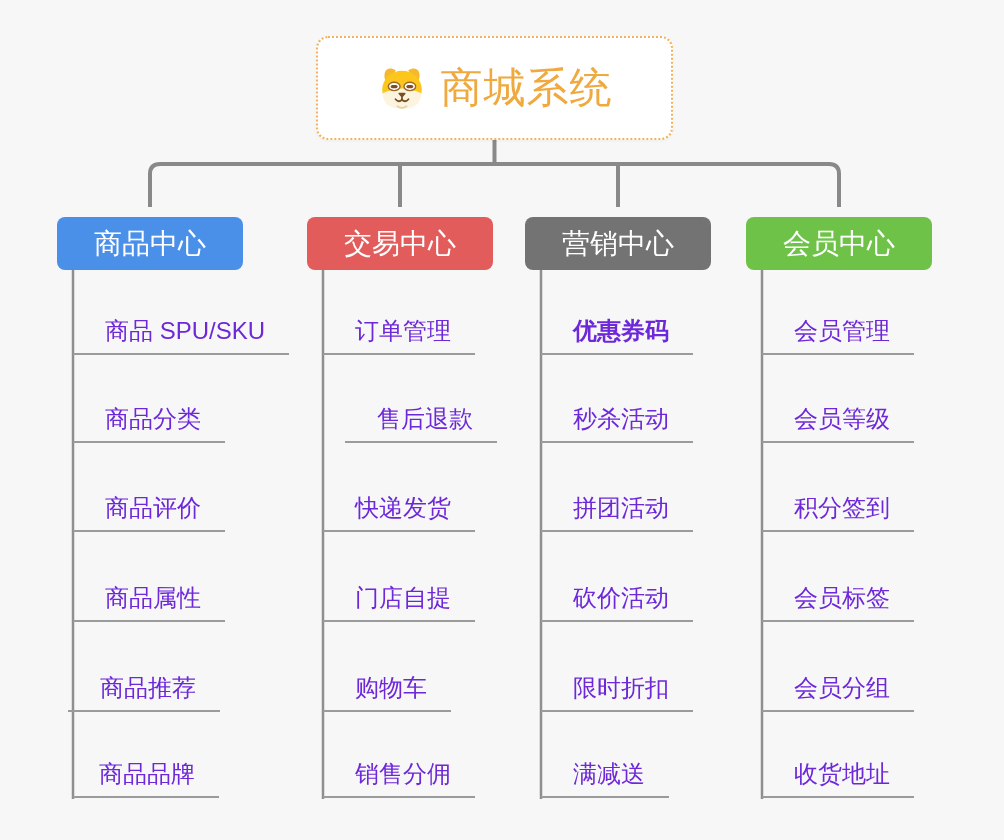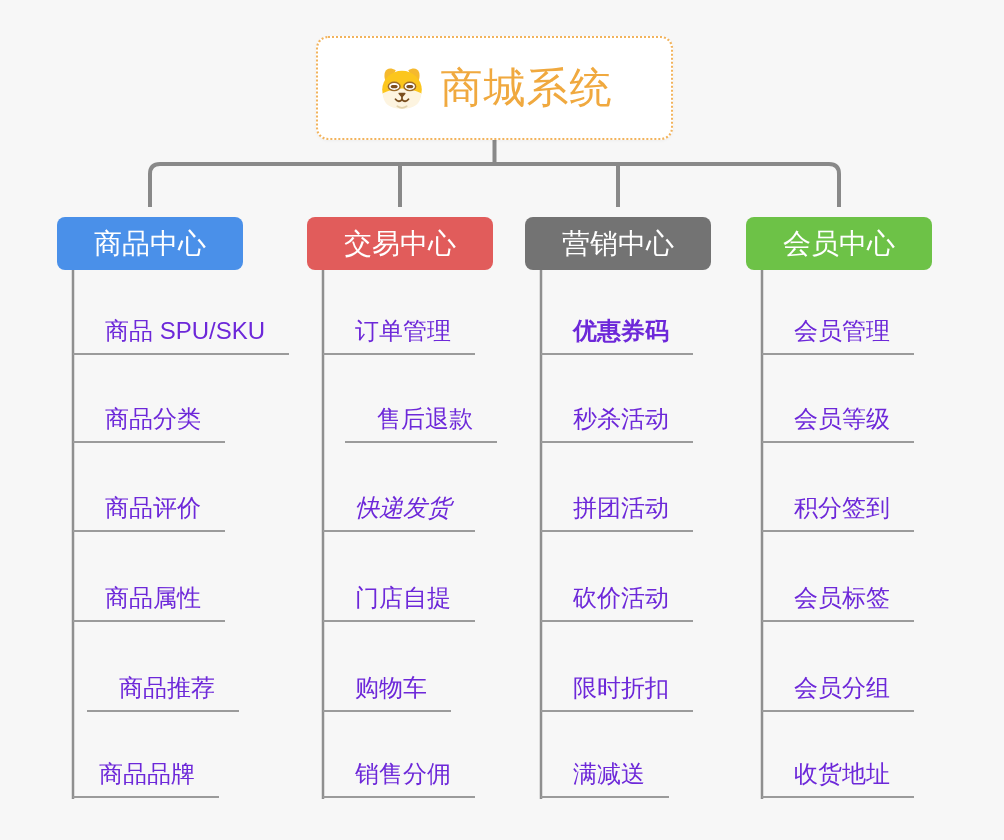--- a/index.html
+++ b/index.html
@@ -96,26 +96,26 @@
     </svg>
     <span class="root-title">商城系统</span>
   </div>
 
   <div id="branches">
       <div class="branch-box" style="left: 57px; background: rgb(74, 144, 233);">商品中心</div>
       <div class="leaf-item" style="left: 73px; top: 316px; border-bottom-color: rgb(155, 155, 155);">商品 SPU/SKU</div>
       <div class="leaf-item" style="left: 73px; top: 404px; border-bottom-color: rgb(155, 155, 155);">商品分类</div>
       <div class="leaf-item" style="left: 73px; top: 493px; border-bottom-color: rgb(155, 155, 155);">商品评价</div>
       <div class="leaf-item" style="left: 73px; top: 583px; border-bottom-color: rgb(155, 155, 155);">商品属性</div>
-      <div class="leaf-item" style="left: 87px; top: 673px; border-bottom-color: rgb(155, 155, 155); text-align: right;">商品推荐</div>
+      <div class="leaf-item" style="left: 68px; top: 673px; border-bottom-color: rgb(155, 155, 155); text-align: right;">商品推荐</div>
       <div class="leaf-item" style="left: 73px; top: 759px; border-bottom-color: rgb(155, 155, 155); padding-left: 26px;">商品品牌</div>
       <div class="branch-box" style="left: 307px; background: rgb(225, 92, 91);">交易中心</div>
       <div class="leaf-item" style="left: 323px; top: 316px; border-bottom-color: rgb(155, 155, 155);">订单管理</div>
       <div class="leaf-item" style="left: 323px; top: 404px; border-bottom-color: rgb(155, 155, 155); margin-left: 22px;">售后退款</div>
-      <div class="leaf-item" style="left: 323px; top: 493px; border-bottom-color: rgb(155, 155, 155); font-style: italic;">快递发货</div>
+      <div class="leaf-item" style="left: 323px; top: 493px; border-bottom-color: rgb(155, 155, 155);">快递发货</div>
       <div class="leaf-item" style="left: 323px; top: 583px; border-bottom-color: rgb(155, 155, 155);">门店自提</div>
       <div class="leaf-item" style="left: 323px; top: 673px; border-bottom-color: rgb(155, 155, 155);">购物车</div>
       <div class="leaf-item" style="left: 323px; top: 759px; border-bottom-color: rgb(155, 155, 155);">销售分佣</div>
       <div class="branch-box" style="left: 525px; background: #737373;">营销中心</div>
       <div class="leaf-item" style="left: 541px; top: 316px; border-bottom-color: rgb(155, 155, 155); font-weight: bold;">优惠券码</div>
       <div class="leaf-item" style="left: 541px; top: 404px; border-bottom-color: rgb(155, 155, 155);">秒杀活动</div>
       <div class="leaf-item" style="left: 541px; top: 493px; border-bottom-color: rgb(155, 155, 155);">拼团活动</div>
       <div class="leaf-item" style="left: 541px; top: 583px; border-bottom-color: rgb(155, 155, 155);">砍价活动</div>
       <div class="leaf-item" style="left: 541px; top: 673px; border-bottom-color: rgb(155, 155, 155);">限时折扣</div>
       <div class="leaf-item" style="left: 541px; top: 759px; border-bottom-color: rgb(155, 155, 155);">满减送</div>

